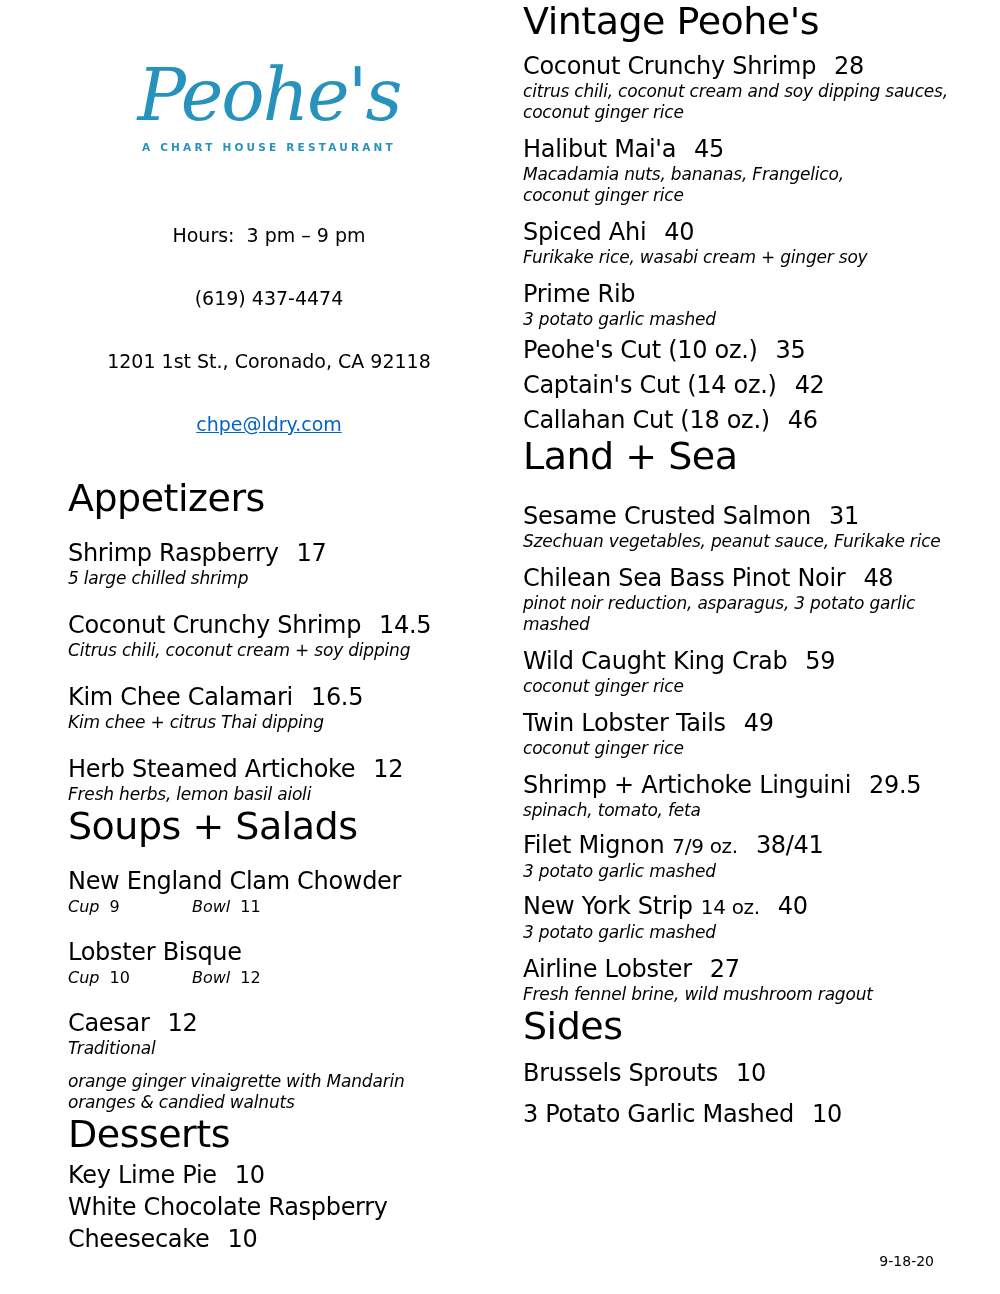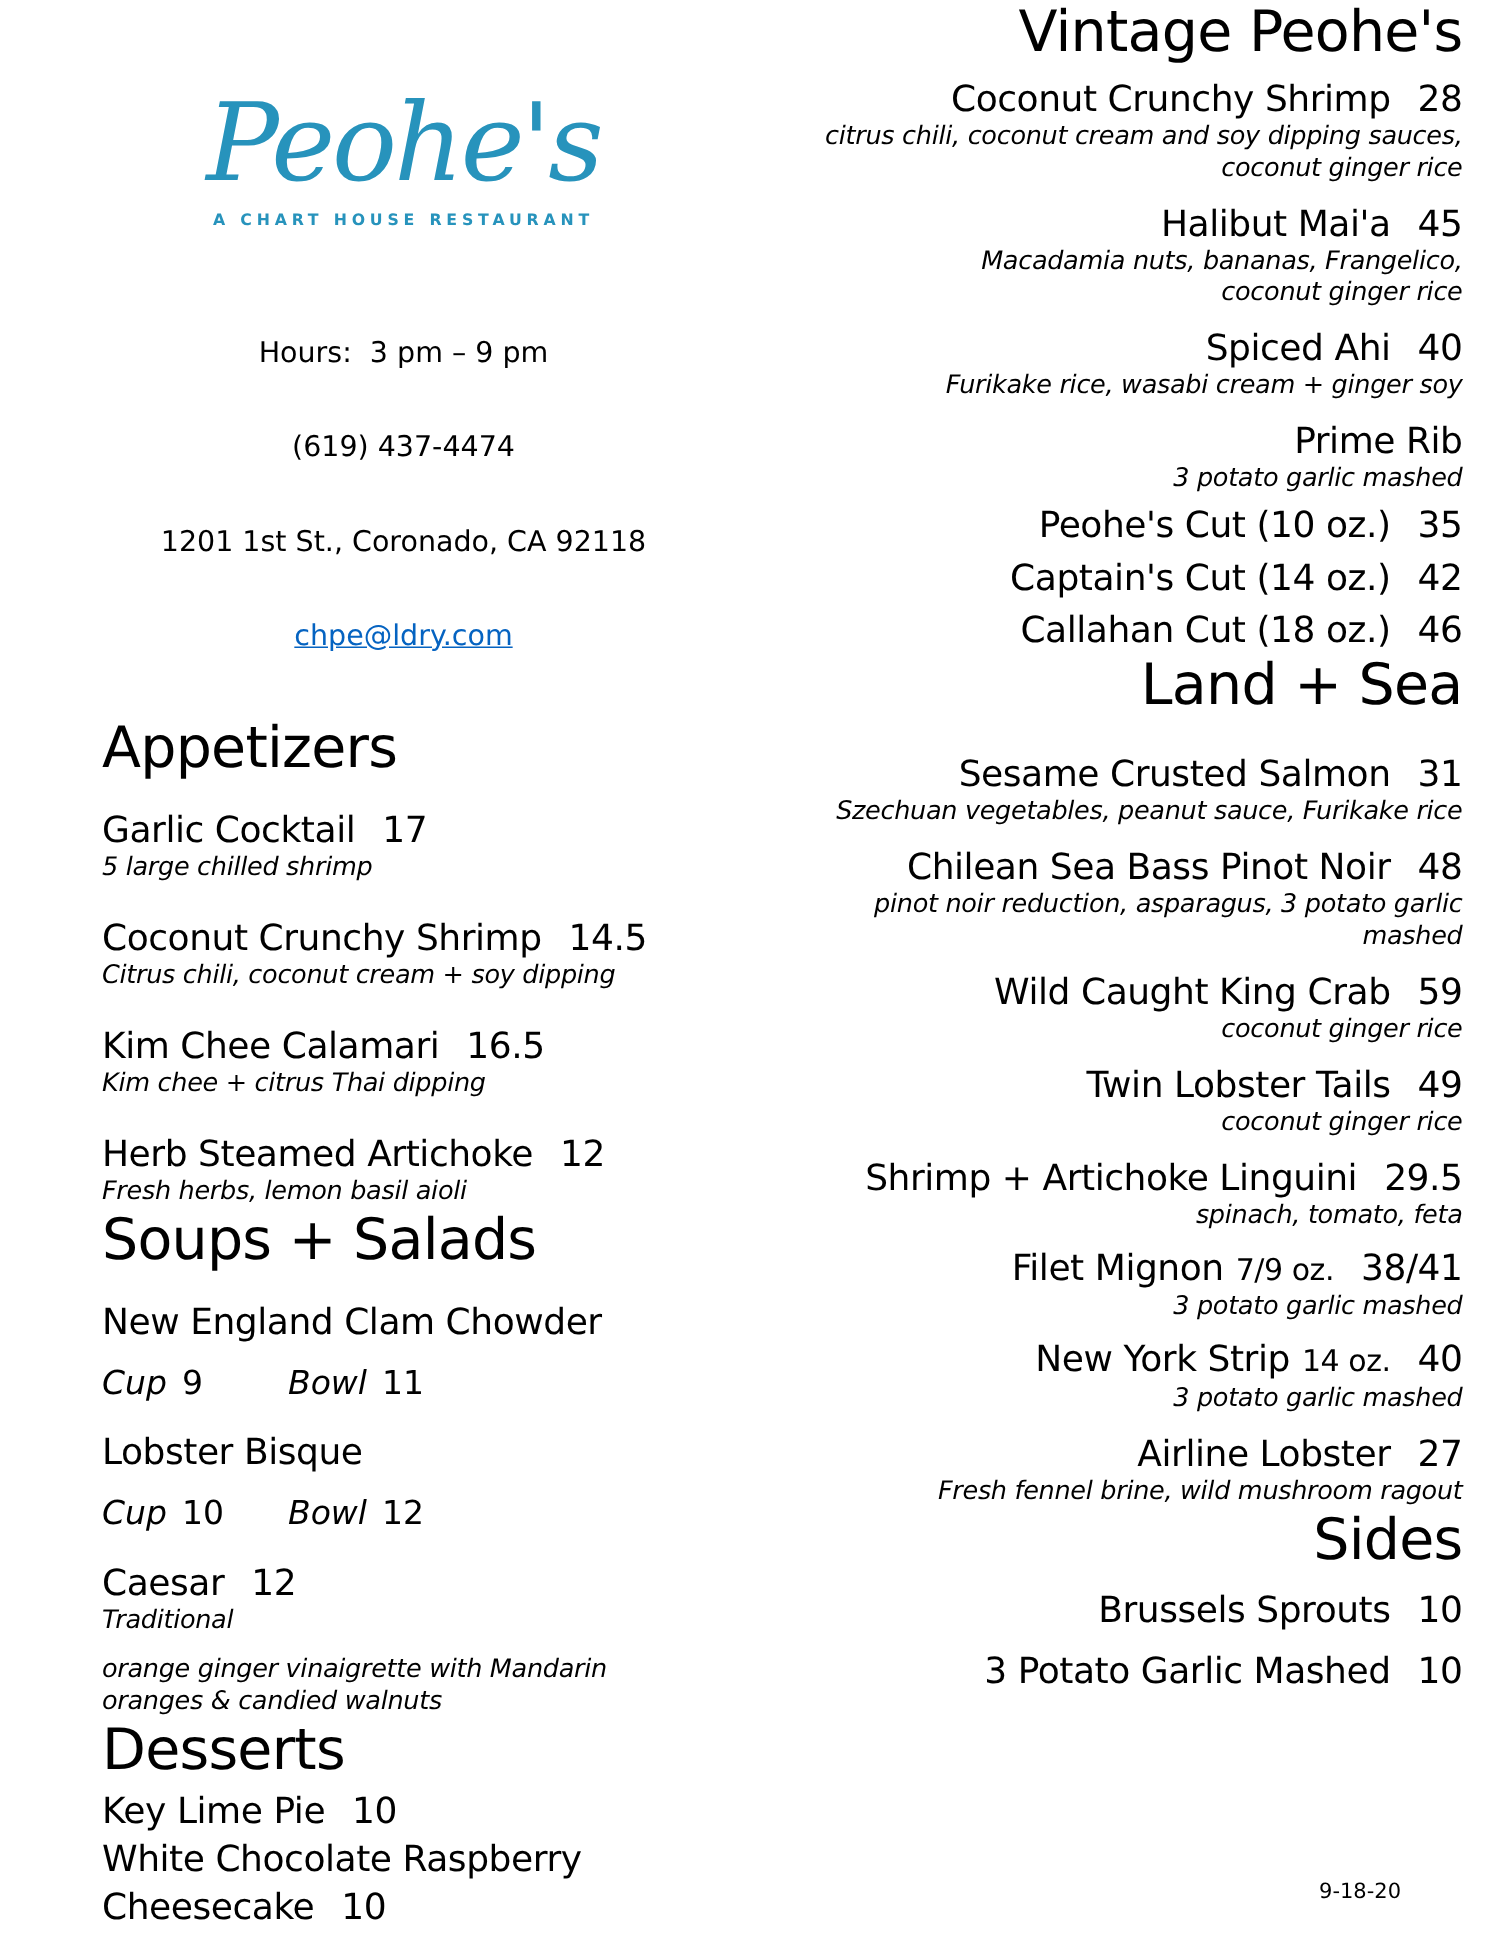--- a/index.html
+++ b/index.html
@@ -7,21 +7,21 @@
     position: relative;
     width: 1000px;
     height: 1294px;
     background: #ffffff;
     color: #000000;
     font-family: "DejaVu Sans", "Liberation Sans", sans-serif;
     overflow: hidden;
   }
   .col { position: absolute; top: 0; }
   .col-left  { left: 68px;  width: 402px; }
-  .col-right { left: 523px; width: 452px; text-align: right; }
+  .col-right { left: 523px; width: 452px; }
 
   
   .logo { margin-top: 50px; text-align: center; }
   .logo-script {
     font-family: "DejaVu Serif", "Liberation Serif", serif;
     font-style: italic;
     font-size: 72px;
     line-height: 90px;
     color: var(--teal, #2793bc);
     letter-spacing: -2px;
@@ -75,21 +75,21 @@
   .size  { font-size: 20px; margin-left: 8px; }
   .price { margin-left: 18px; }
   .desc, .desc2 {
     font-style: italic;
     font-size: 17px;
     line-height: 21px;
     letter-spacing: -0.2px;
   }
 
   
-  .cupbowl { font-size: 22px; line-height: 22px; margin-top: 16px; }
+  .cupbowl { font-size: 16px; line-height: 22px; }
   .cb-group { display: inline-block; }
   .cb-cup { width: 124px; }
   .cb-label { font-style: italic; }
   .cb-num { margin-left: 10px; }
 
   
   .cut { font-size: 24px; line-height: 29px; margin-top: 6px; letter-spacing: -0.3px; }
 
   
   .dessert-lines { margin-top: 4px; font-size: 24px; line-height: 32px; letter-spacing: -0.3px; }
@@ -124,21 +124,21 @@
     <div class="contact">
       <div>Hours:  3 pm – 9 pm</div>
       <div>(619) 437-4474</div>
       <div>1201 1st St., Coronado, CA 92118</div>
       <div><a class="email">chpe@ldry.com</a></div>
     </div>
 
     <h2 class="section mt-appetizers">Appetizers</h2>
 
     <div class="item first">
-      <div class="nameline"><span class="name">Garlic Cocktail</span><span class="price">17</span></div>
+      <div class="nameline"><span class="name">Shrimp Raspberry</span><span class="price">17</span></div>
       <div class="desc">5 large chilled shrimp</div>
     </div>
     <div class="item">
       <div class="nameline"><span class="name">Coconut Crunchy Shrimp</span><span class="price">14.5</span></div>
       <div class="desc">Citrus chili, coconut cream + soy dipping</div>
     </div>
     <div class="item">
       <div class="nameline"><span class="name">Kim Chee Calamari</span><span class="price">16.5</span></div>
       <div class="desc">Kim chee + citrus Thai dipping</div>
     </div>

